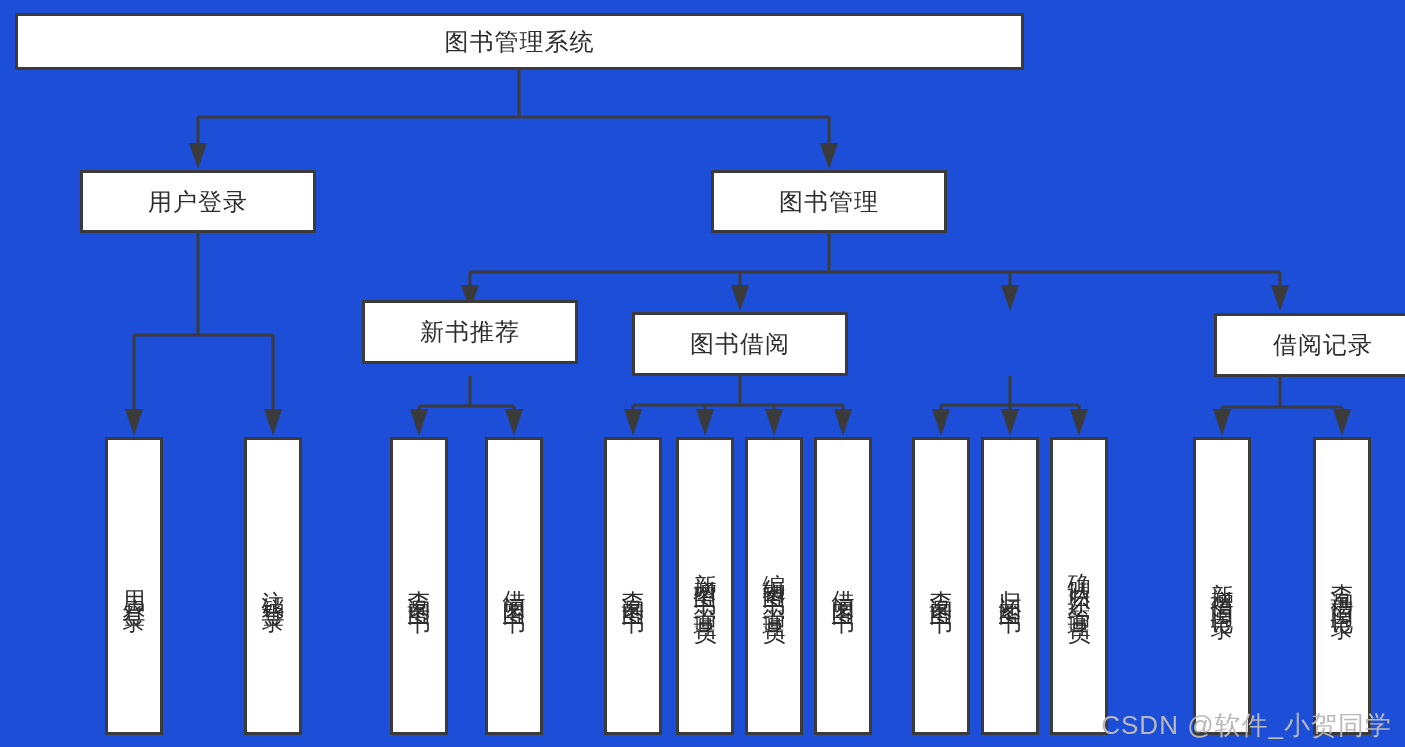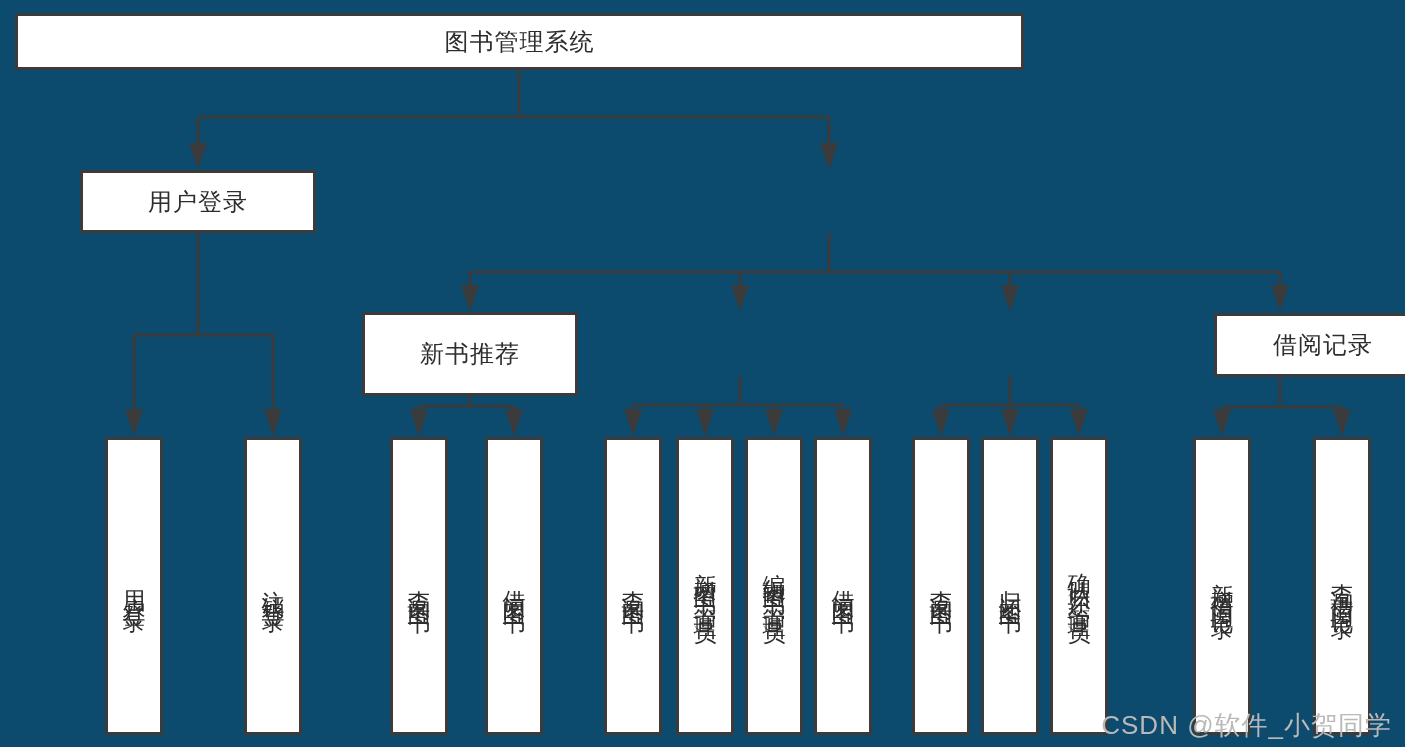--- a/index.html
+++ b/index.html
@@ -8,21 +8,21 @@
     --box_fill:#ffffff;
     --text:#2d2d2d;
     --watermark:#b9b9b9;
   }
   *{box-sizing:border-box;margin:0;padding:0;}
   html,body{background:#ffffff;}
   body{font-family:"Liberation Sans", sans-serif;}
   .stage{
     position:relative;
     width:1405px;height:747px;
-    background:#0c4a6e;
+    background:#1d4ed8;
     overflow:hidden;
   }
   .wires{position:absolute;left:0;top:0;z-index:1;}
   .wires .ln{stroke:var(--line);stroke-width:3;fill:none;}
   .wires .ah{fill:var(--line);stroke:none;}
   .hbox{
     position:absolute;z-index:2;
     border:3px solid var(--box_border);
     background:var(--box_fill);
     display:flex;align-items:center;justify-content:center;
@@ -101,23 +101,29 @@
     </g>
   </svg>
 
   <div class="hbox" style="left:15px;top:13px;width:1009px;height:57px">
     <span>图书管理系统</span>
   </div>
 
   <div class="hbox" style="left:80px;top:170px;width:236px;height:63px">
     <span>用户登录</span>
   </div>
+  <div class="hbox" style="left:711px;top:170px;width:236px;height:63px">
+    <span>图书管理</span>
+  </div>
 
-  <div class="hbox" style="left:362px;top:312px;width:216px;height:84px">
+  <div class="hbox" style="left:362px;top:300px;width:216px;height:64px">
     <span>新书推荐</span>
+  </div>
+  <div class="hbox" style="left:632px;top:312px;width:216px;height:64px">
+    <span>图书借阅</span>
   </div>
   <div class="hbox" style="left:1214px;top:313px;width:218px;height:64px">
     <span>借阅记录</span>
   </div>
 
   <div class="vbox" style="left:105px">
     <span class="vlbl">用户登录</span>
   </div>
   <div class="vbox" style="left:244px">
     <span class="vlbl">注销登录</span>

